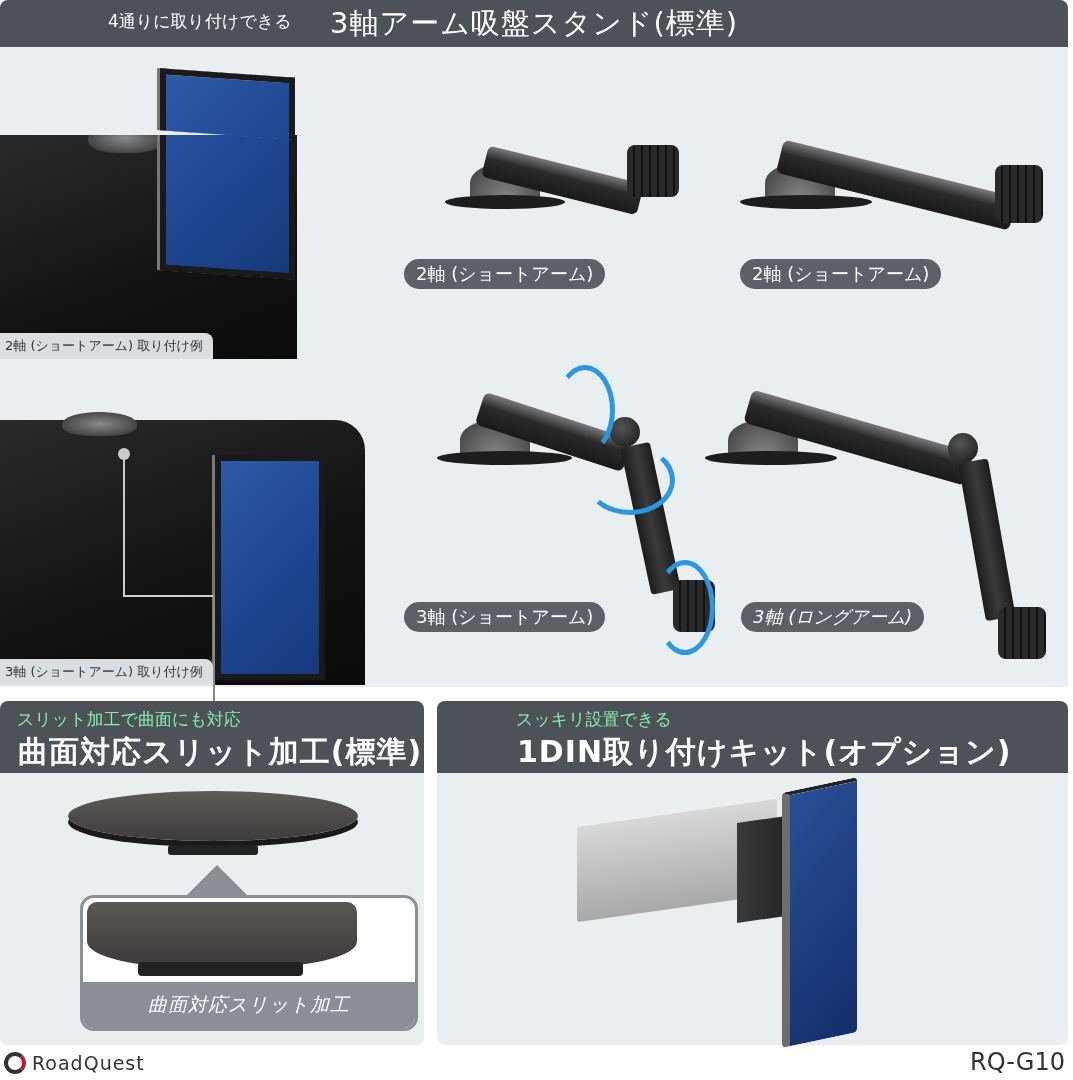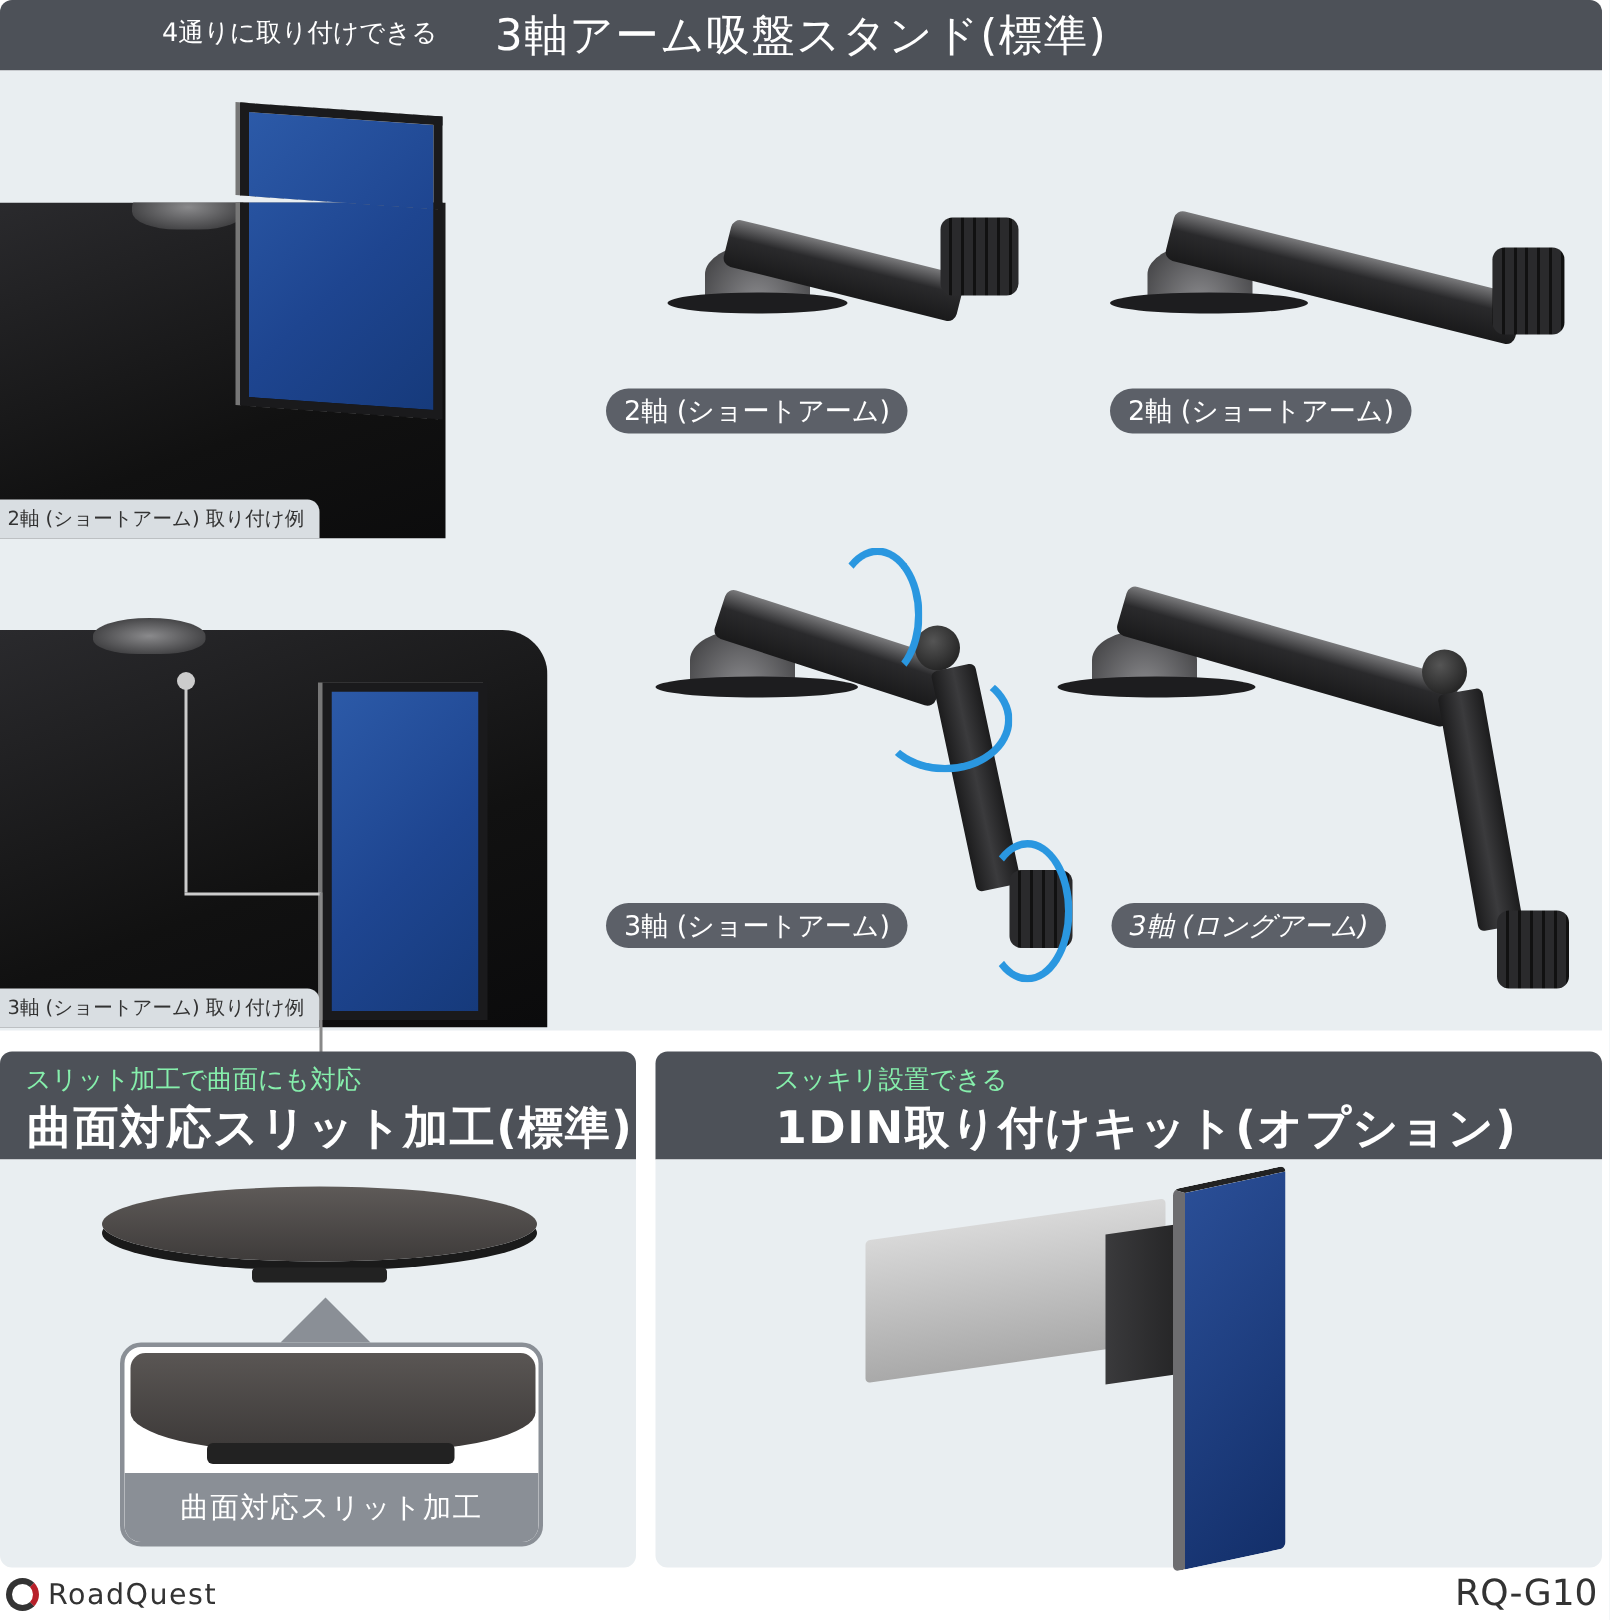--- a/index.html
+++ b/index.html
@@ -112,21 +112,21 @@
 <span class="pill" style="left:741px;top:602px;font-style:italic;">3軸 (ロングアーム)</span>
 
 <div class="abs hdr bpanel-hdr" style="left:0;top:701px;width:424px;height:72px;">
   <span class="bsub" style="left:17px;top:7px;">スリット加工で曲面にも対応</span>
   <span class="btitle" style="left:18px;top:31px;">曲面対応スリット加工(標準)</span>
 </div>
 <div class="abs panel-bg" style="left:0;top:773px;width:424px;height:272px;border-radius:0 0 8px 8px;">
   <div class="abs" style="left:68px;top:18px;width:290px;height:50px;border-radius:50%;background:linear-gradient(180deg,#5e5a58,#3e3b3a);box-shadow:0 6px 0 #1a1a1a;"></div>
   <div class="abs" style="left:168px;top:72px;width:90px;height:10px;background:#222;border-radius:3px;"></div>
   <div class="abs" style="left:187px;top:92px;width:0;height:0;border-left:30px solid transparent;border-right:30px solid transparent;border-bottom:30px solid #8a8f96;"></div>
-  <div class="abs" style="left:80px;top:122px;width:282px;height:136px;border:3px solid #8a8f96;border-radius:14px;background:#fff;overflow:hidden;">
+  <div class="abs" style="left:80px;top:122px;width:338px;height:136px;border:3px solid #8a8f96;border-radius:14px;background:#fff;overflow:hidden;font-style:italic;">
     <div class="abs" style="left:4px;top:4px;width:270px;height:66px;background:linear-gradient(180deg,#5a5654,#3c3938);border-radius:10px 10px 40% 40%;"></div>
     <div class="abs" style="left:55px;top:64px;width:165px;height:14px;background:#222;border-radius:4px;"></div>
     <div class="abs" style="left:0;bottom:0;width:100%;height:46px;background:#8a8f96;color:#fff;font-size:19px;display:flex;align-items:center;justify-content:center;letter-spacing:1px;">曲面対応スリット加工</div>
   </div>
 </div>
 
 <div class="abs hdr bpanel-hdr" style="left:437px;top:701px;width:631px;height:72px;">
   <span class="bsub" style="left:79px;top:7px;">スッキリ設置できる</span>
   <span class="btitle" style="left:80px;top:31px;">1DIN取り付けキット(オプション)</span>
 </div>

